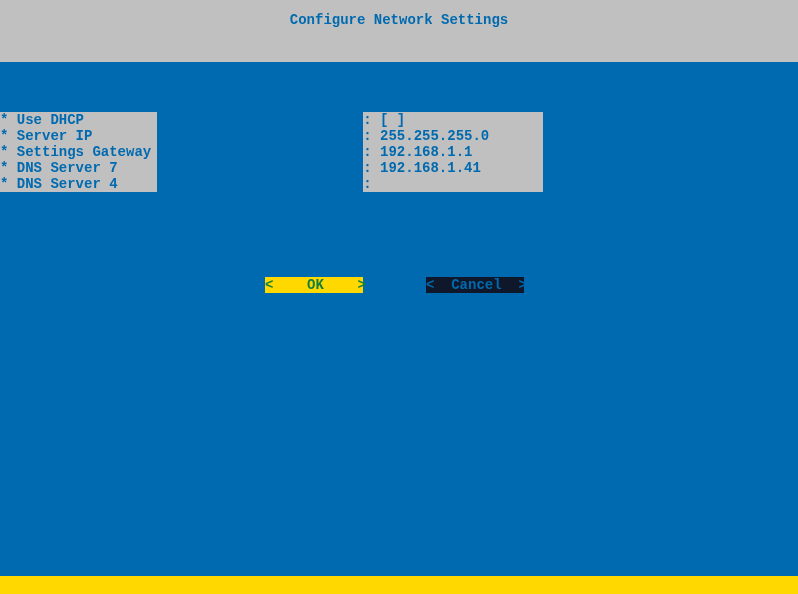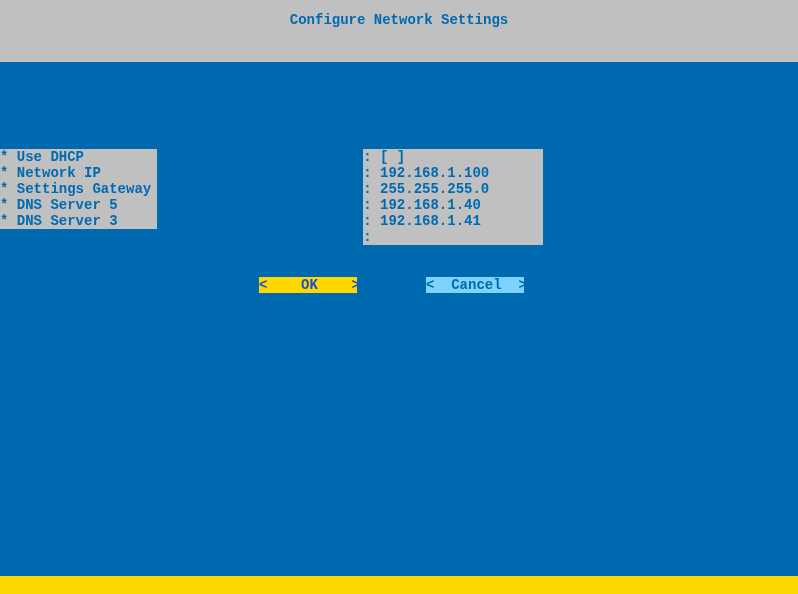--- a/index.html
+++ b/index.html
@@ -29,21 +29,20 @@
     position: absolute;
     top: 62px;
     left: 0;
     right: 0;
     bottom: 18px;
   }
   .form-container {
     position: absolute;
     top: 50px;
     left: 0;
-    margin-top: 37px;
   }
   .labels-box {
     background: #c0c0c0;
     color: #006ab0;
     display: inline-block;
     vertical-align: top;
     padding-right: 6px;
     line-height: 16px;
   }
   .spacer {
@@ -69,26 +68,26 @@
   }
   .btn {
     display: inline-block;
     width: 98px;
     text-align: left;
     white-space: pre;
     cursor: pointer;
   }
   .btn-ok {
     background: #ffd800;
-    color: #1d4ed8;
+    color: #15803d;
     position: absolute;
-    left: 259px;
+    left: 265px;
   }
   .btn-cancel {
-    background: #7dd3fc;
+    background: #0f172a;
     color: #006ab0;
     position: absolute;
     left: 426px;
   }
   .status-bar {
     position: absolute;
     bottom: 0;
     left: 0;
     right: 0;
     height: 18px;
@@ -103,29 +102,28 @@
 
 <div class="header-bar">
   <span>Configure Network Settings</span>
 </div>
 
 <div class="main-area">
 
   <div class="form-container">
     <div class="labels-box">
       <div class="row">* Use DHCP</div>
-      <div class="row">* Network IP</div>
+      <div class="row">* Server IP</div>
       <div class="row">* Settings Gateway</div>
-      <div class="row">* DNS Server 5</div>
-      <div class="row">* DNS Server 3</div>
+      <div class="row">* DNS Server 7</div>
+      <div class="row">* DNS Server 4</div>
     </div><span class="spacer"></span><div class="values-box">
       <div class="row">: <span>[ ]</span></div>
-      <div class="row">: <span>192.168.1.100</span></div>
       <div class="row">: <span>255.255.255.0</span></div>
-      <div class="row">: <span>192.168.1.40</span></div>
+      <div class="row">: <span>192.168.1.1</span></div>
       <div class="row">: <span>192.168.1.41</span></div>
       <div class="row">: <span></span></div>
     </div>
   </div>
 
   <div class="buttons">
     <span class="btn btn-ok">&lt;    <span>OK</span>    &gt;</span>
     <span class="btn btn-cancel">&lt;  <span>Cancel</span>  &gt;</span>
   </div>
 

